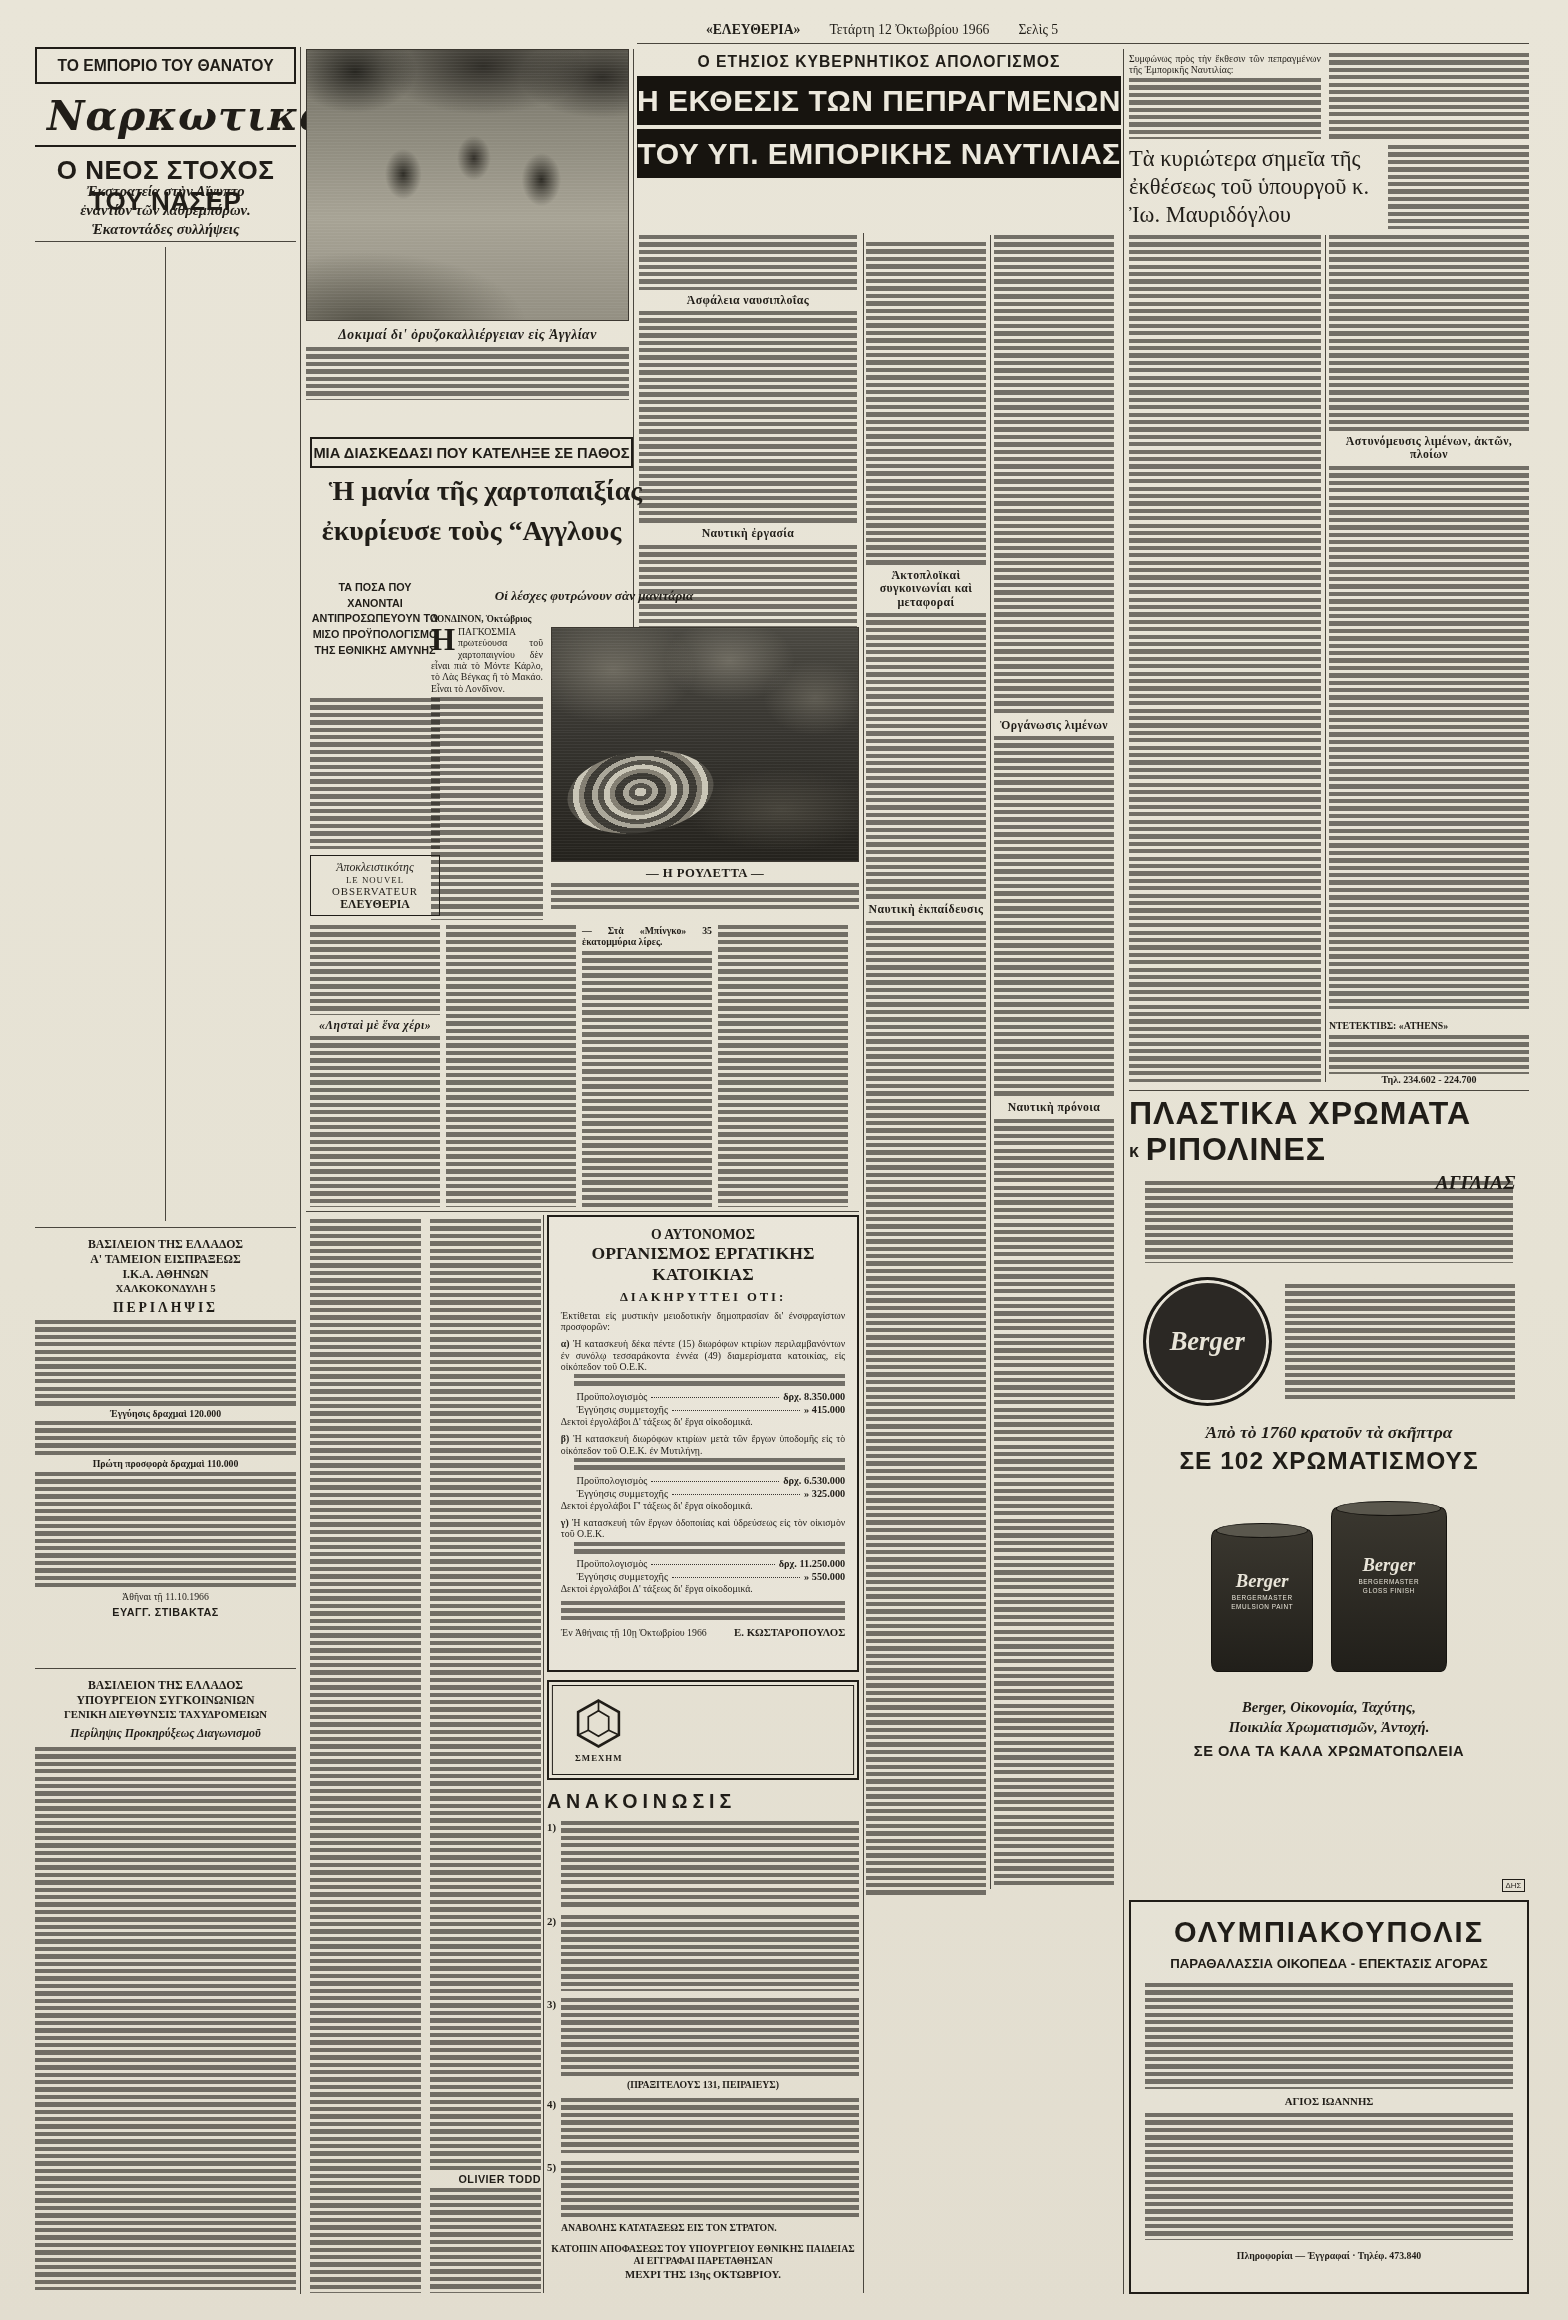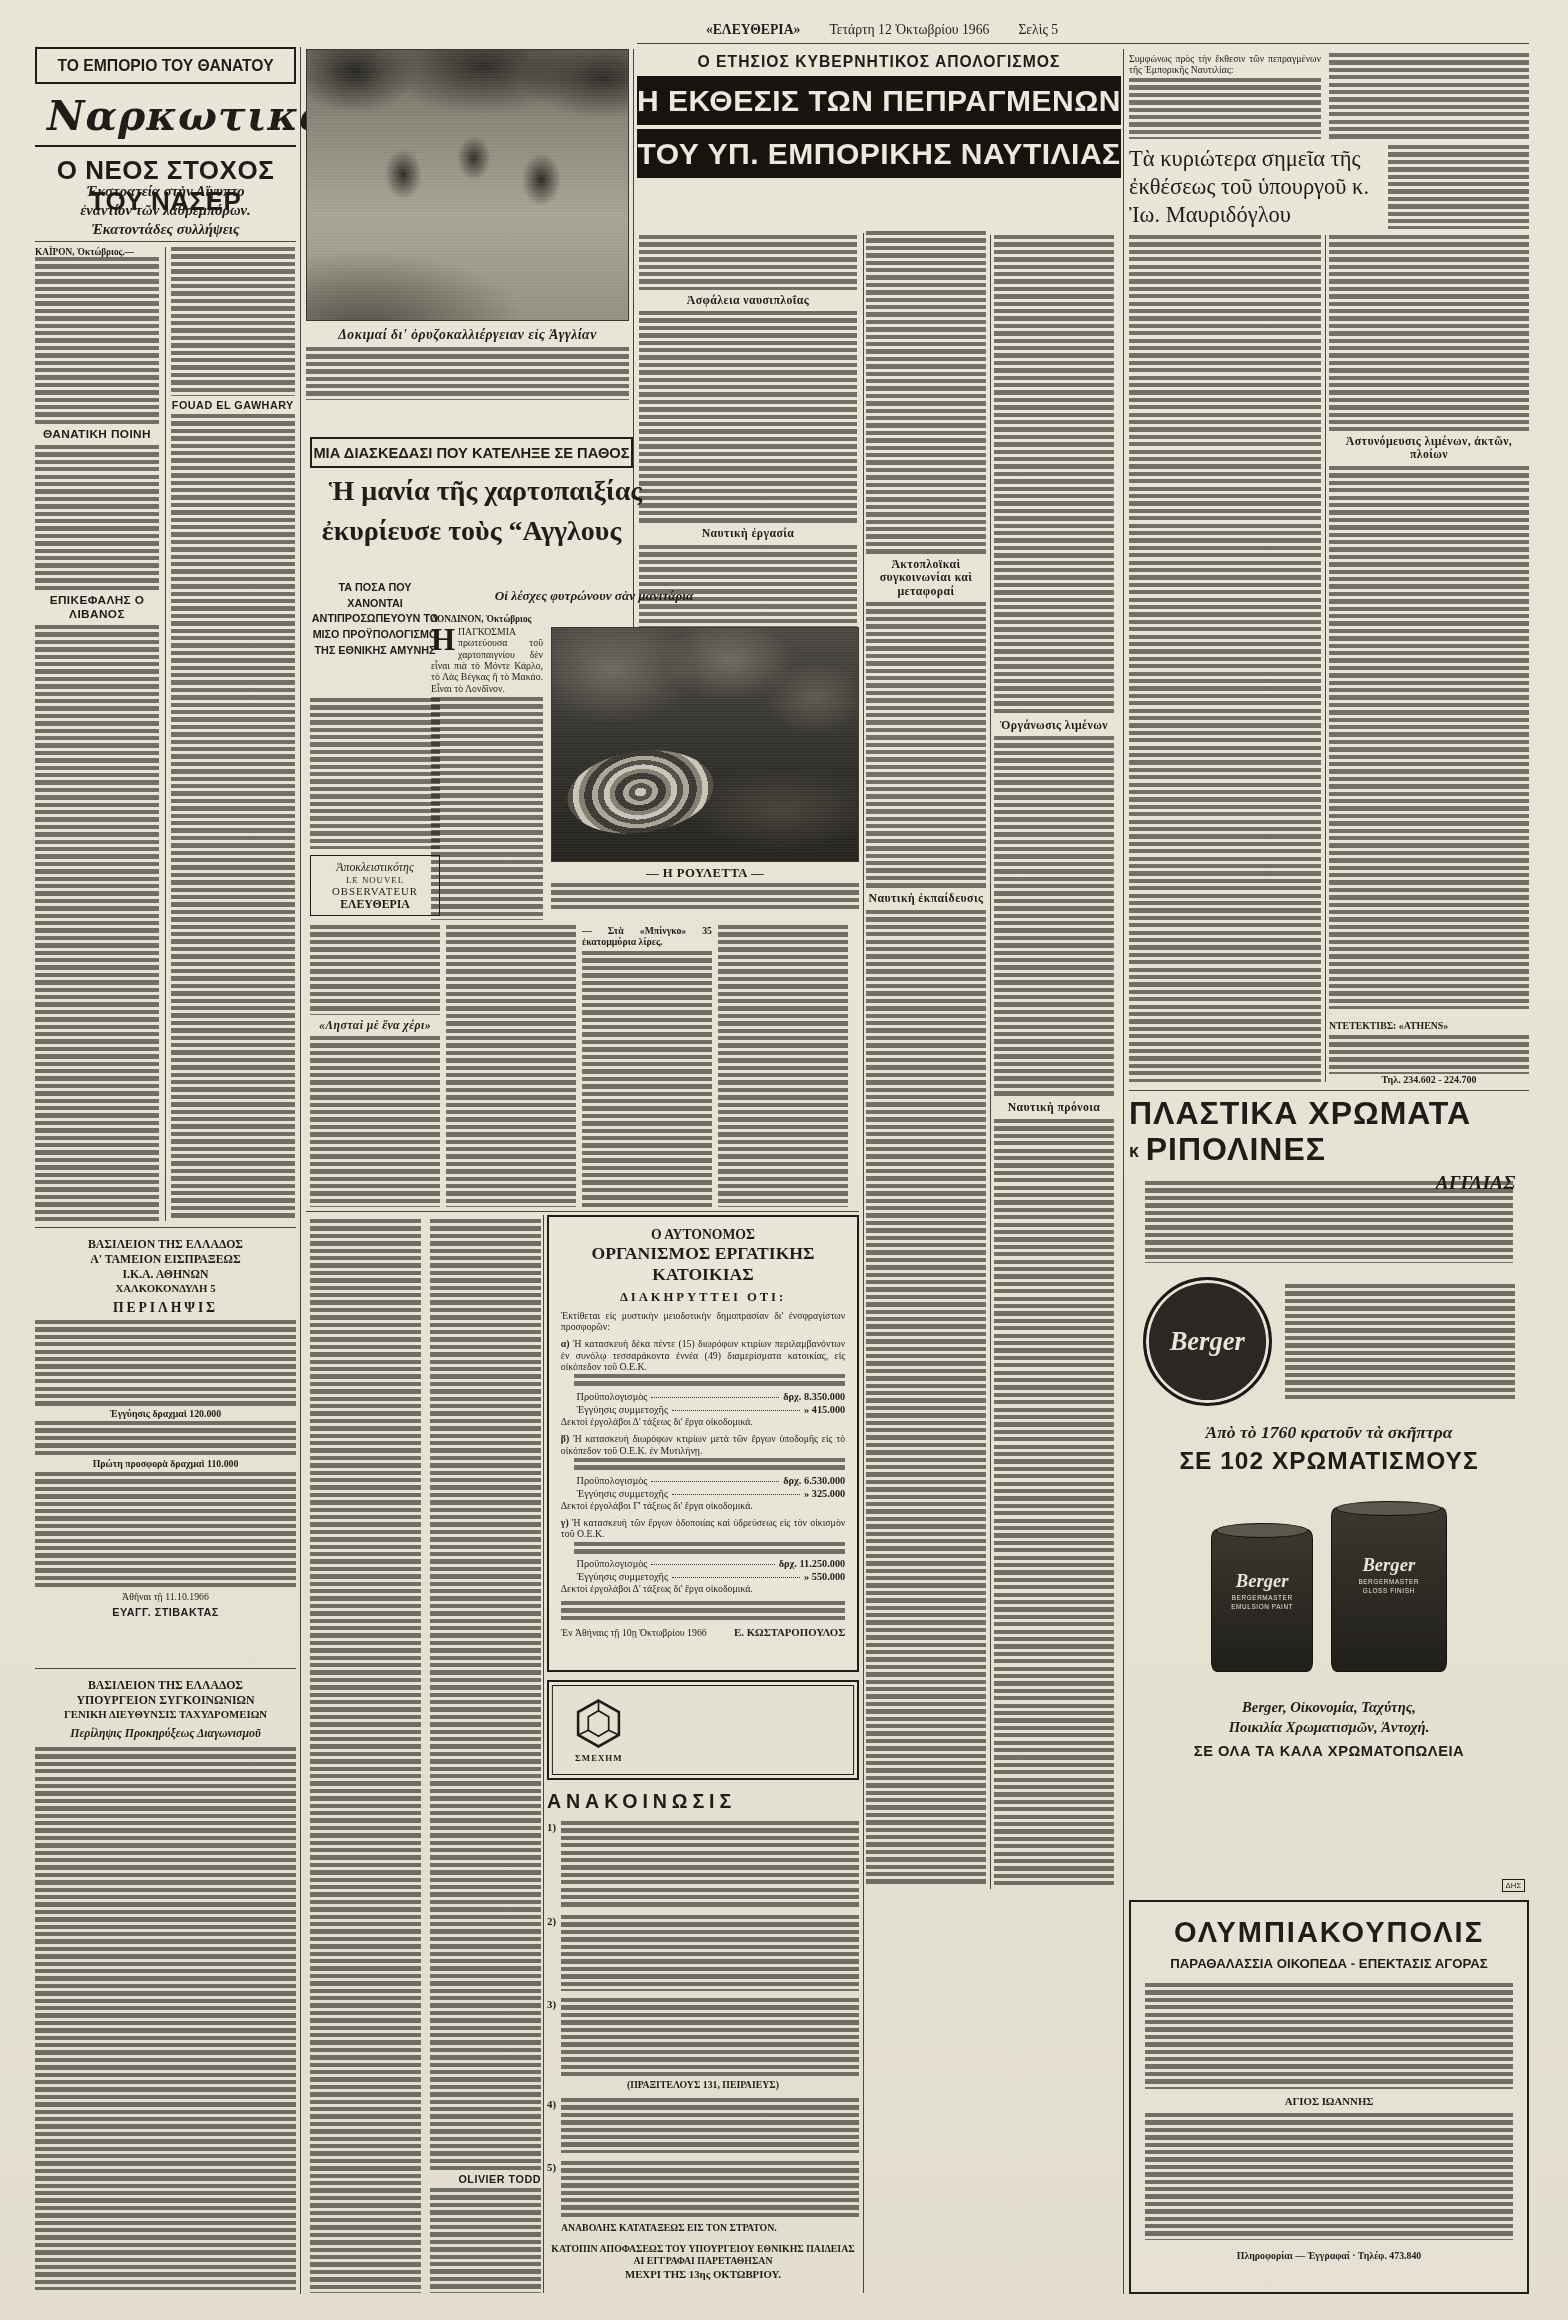--- a/index.html
+++ b/index.html
@@ -119,35 +119,20 @@
   <div class="abs script-title" style="left:47px;top:92px;width:249px">Ναρκωτικά</div>
   <div class="rh" style="left:35px;top:145px;width:261px;height:2px;background:#201d18"></div>
   <div class="abs narc-sub" style="left:35px;top:155px;width:261px">Ο ΝΕΟΣ ΣΤΟΧΟΣ ΤΟΥ ΝΑΣΕΡ</div>
   <div class="abs narc-deck" style="left:35px;top:182px;width:261px">
     <div>Ἐκστρατεία στὴν Αἴγυπτο</div>
     <div>ἐναντίον τῶν λαθρεμπόρων.</div>
     <div>Ἑκατοντάδες συλλήψεις</div>
   </div>
   <div class="rh" style="left:35px;top:241px;width:261px"></div>
 
-  <div class="abs cols" style="left:35px;top:247px;width:261px;height:974px;gap:11.8px">
-    <div class="stack" style="width:124px">
-      <div class="dl">ΚΑΪΡΟΝ, Ὀκτώβριος.—</div>
-      <div class="sim" style="height:167px"></div>
-      <div class="xhead">ΘΑΝΑΤΙΚΗ ΠΟΙΝΗ</div>
-      <div class="sim" style="height:145px"></div>
-      <div class="xhead">ΕΠΙΚΕΦΑΛΗΣ Ο ΛΙΒΑΝΟΣ</div>
-      <div class="sim" style="flex:1"></div>
-    </div>
-    <div class="stack" style="width:124px">
-      <div class="sim" style="height:149px"></div>
-      <div class="byline">FOUAD EL GAWHARY</div>
-      <div class="sim" style="flex:1"></div>
-    </div>
-  </div>
 
   <div class="abs ctr" style="left:35px;top:1237px;width:261px">
     <div class="b" style="font-size:11.8px">ΒΑΣΙΛΕΙΟΝ ΤΗΣ ΕΛΛΑΔΟΣ</div>
     <div class="b" style="font-size:11.8px">Α' ΤΑΜΕΙΟΝ ΕΙΣΠΡΑΞΕΩΣ</div>
     <div class="b" style="font-size:11.8px">Ι.Κ.Α. ΑΘΗΝΩΝ</div>
     <div class="b" style="font-size:10.8px">ΧΑΛΚΟΚΟΝΔΥΛΗ 5</div>
     <div class="b" style="font-size:13.7px;letter-spacing:2.9px;margin:5.9px 0 3.9px">ΠΕΡΙΛΗΨΙΣ</div>
     <div class="sim" style="height:86px"></div>
     <div class="tiny b" style="text-align:center;margin:2px 0">Ἐγγύησις δραχμαὶ 120.000</div>
     <div class="sim" style="height:35px"></div>
@@ -186,21 +171,21 @@
   <div class="abs sim" style="left:1388px;top:145px;width:141px;height:84px"></div>
 
   <div class="abs stack" style="left:639px;top:235px;width:218px;height:392px">
     <div class="sim" style="height:55px"></div>
     <div class="xhead serif">Ἀσφάλεια ναυσιπλοΐας</div>
     <div class="sim" style="height:212px"></div>
     <div class="xhead serif">Ναυτικὴ ἐργασία</div>
     <div class="sim" style="flex:1"></div>
   </div>
 
-  <div class="abs stack" style="left:866px;top:231px;width:120px;height:1654px">
+  <div class="abs stack" style="left:866px;top:242px;width:120px;height:1654px">
     <div class="sim" style="height:323px"></div>
     <div class="xhead serif">Ἀκτοπλοϊκαὶ συγκοινωνίαι καὶ μεταφοραί</div>
     <div class="sim" style="height:286px"></div>
     <div class="xhead serif">Ναυτικὴ ἐκπαίδευσις</div>
     <div class="sim" style="flex:1"></div>
   </div>
 
   <div class="abs stack" style="left:994px;top:235px;width:120px;height:1654px">
     <div class="sim" style="height:480px"></div>
     <div class="xhead serif">Ὀργάνωσις λιμένων</div>

